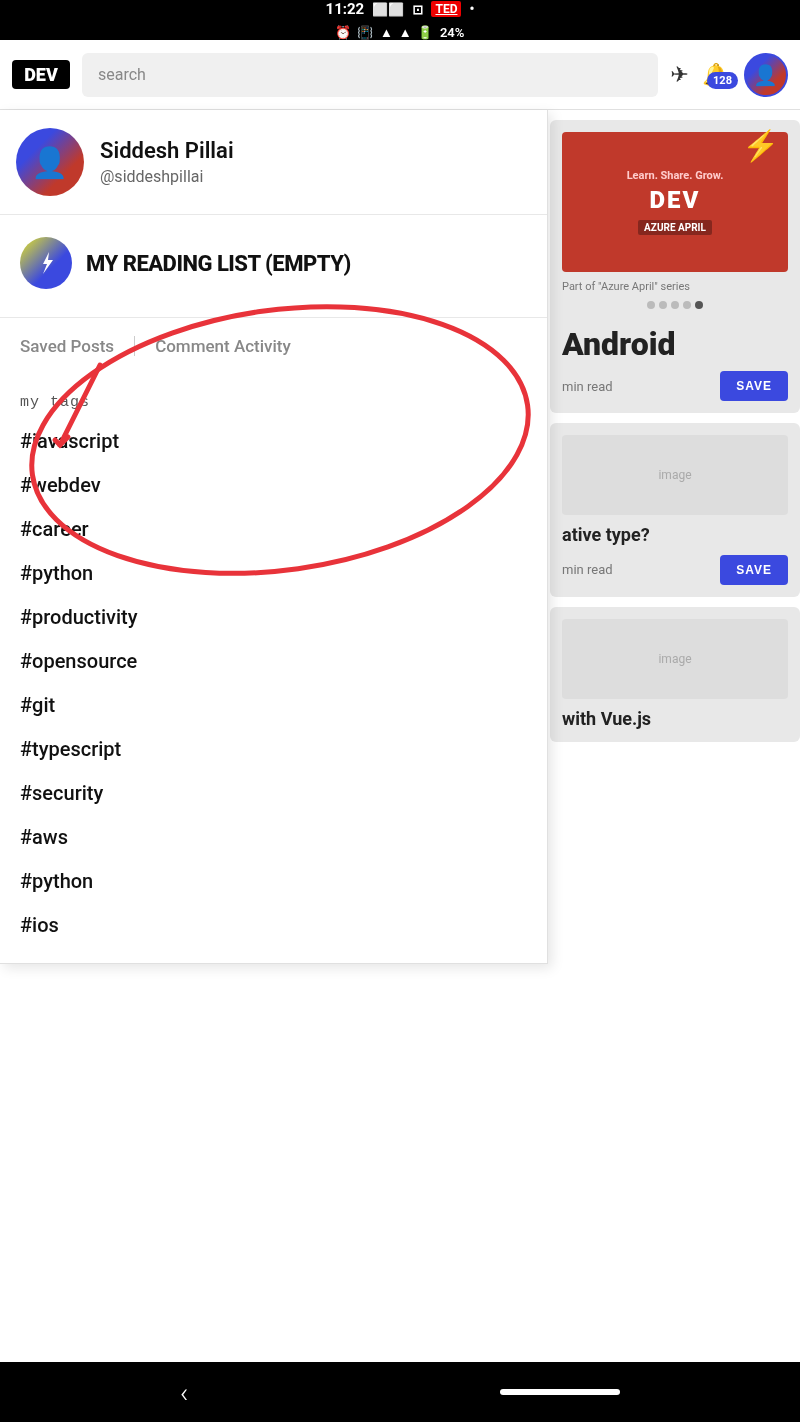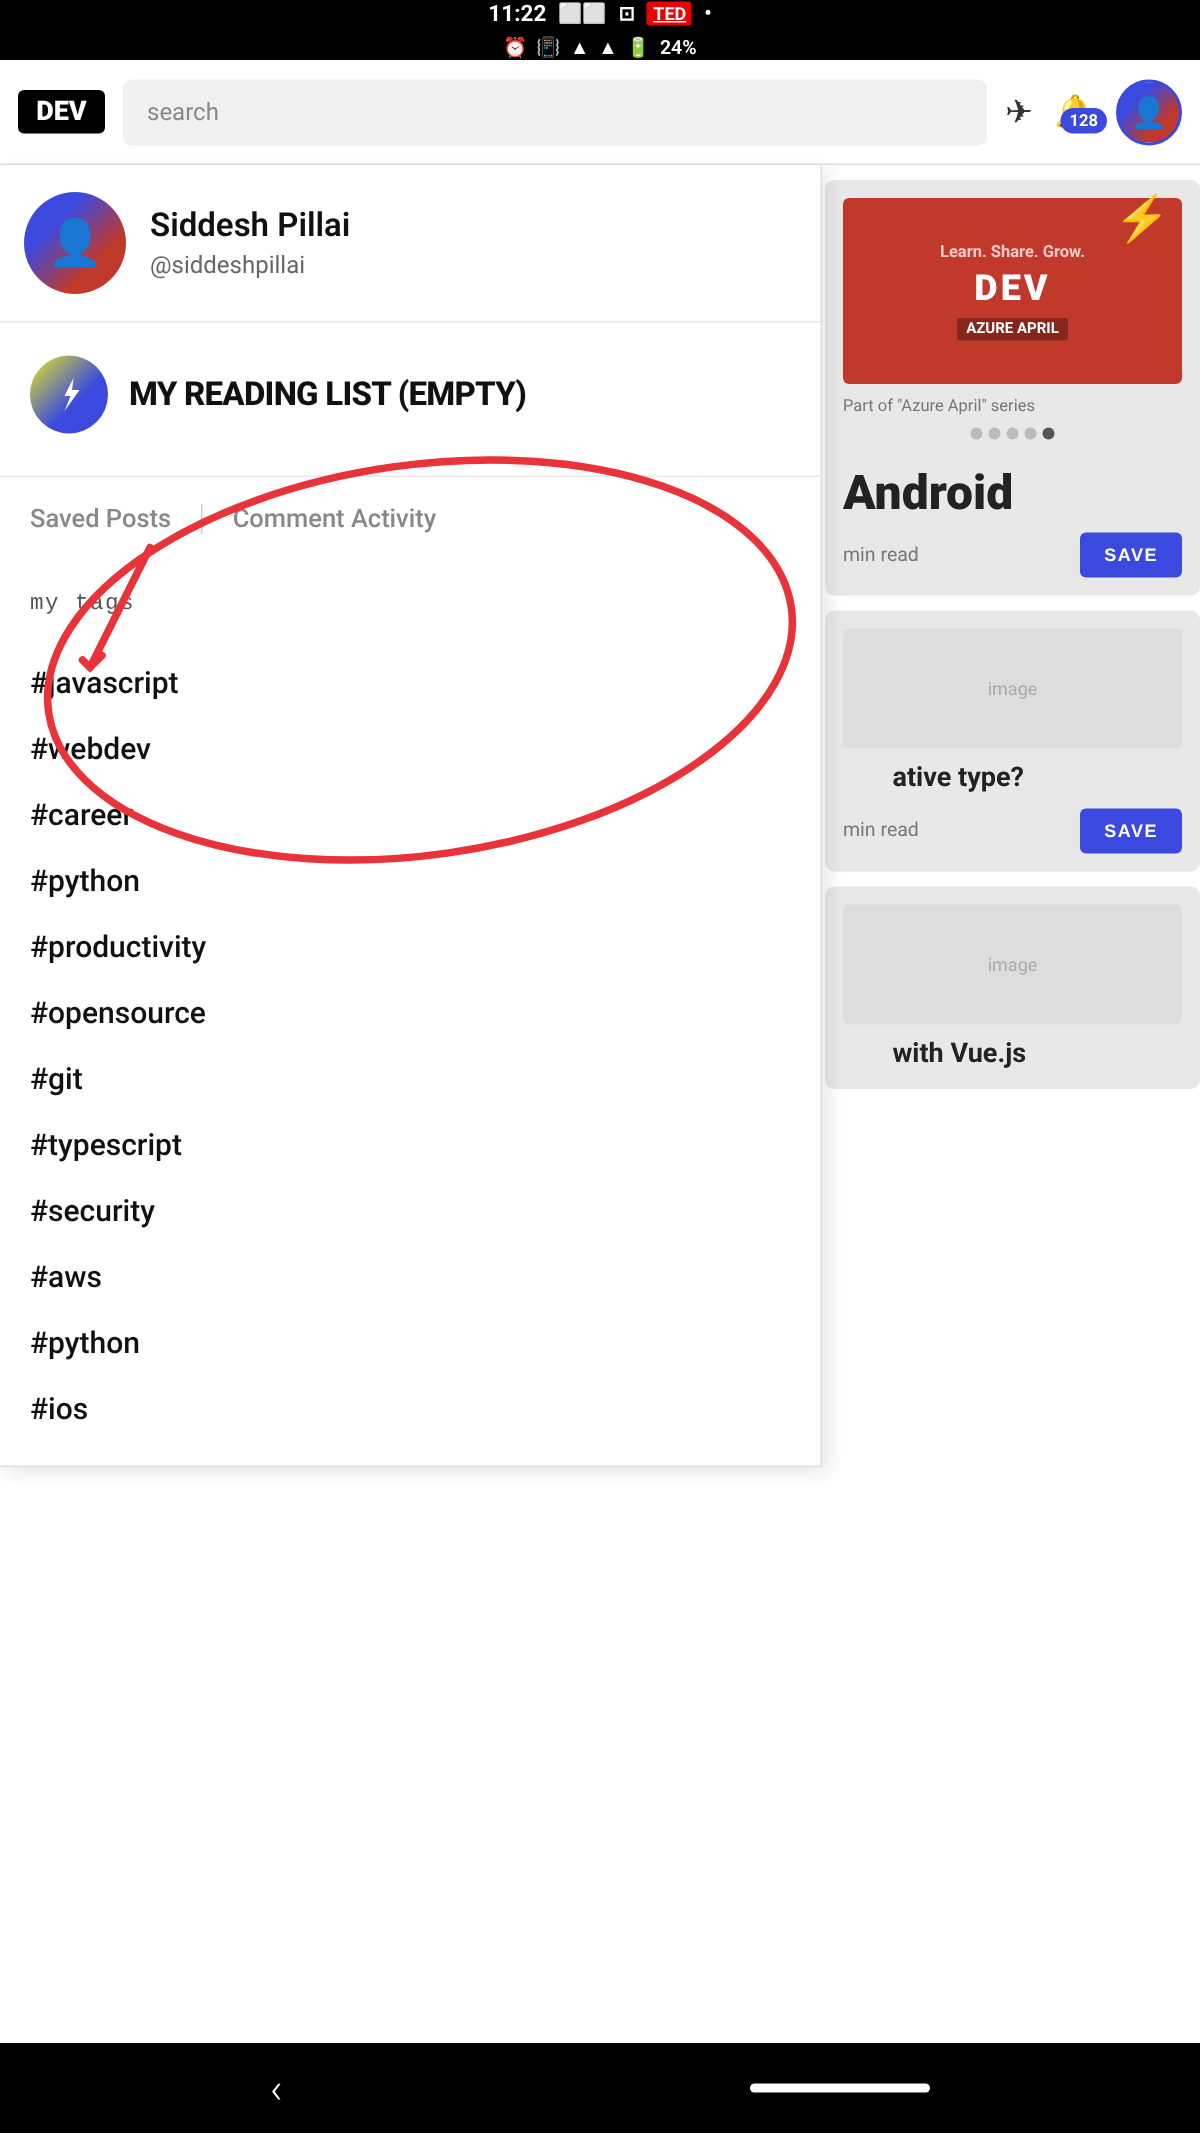--- a/index.html
+++ b/index.html
@@ -188,21 +188,21 @@
 
     
     .tags-section {
       padding: 20px 20px 16px 20px;
     }
     .my-tags-label {
       font-family: 'Courier New', monospace;
       font-size: 15px;
       color: #555;
       letter-spacing: 1px;
-      margin-bottom: 22px;
+      margin-bottom: 8px;
       text-transform: lowercase;
     }
     .tag-item {
       font-size: 20px;
       color: #111;
       padding: 10px 0;
       font-weight: 500;
     }
     .save-btn {
       background: #3b49df;
@@ -267,21 +267,21 @@
       right: 0;
       width: 250px;
     }
     .card-section {
       background: #f0f0f0;
       padding: 12px;
       margin-bottom: 8px;
     }
     .card-img-dev {
       background: #c0392b;
-      height: 124px;
+      height: 140px;
       display: flex; flex-direction: column; align-items: center; justify-content: center;
       color: #fff;
       font-weight: 700;
       font-size: 14px;
       border-radius: 4px;
       position: relative;
     }
     .card-img-dev .dev-watermark {
       font-size: 24px; font-weight: 900; letter-spacing: 2px;
     }
@@ -301,21 +301,20 @@
       color: #999;
       font-size: 14px;
       border-radius: 4px;
       margin-bottom: 8px;
     }
     .card2-title {
       font-size: 18px;
       font-weight: 700;
       color: #222;
       line-height: 1.3;
-      margin-left: 33px;
     }
   </style>
 </head>
 <body>
 
 <div class="status-bar">
   <div class="status-left">
     <span class="status-time">11:22</span>
 
     <span style="font-size:13px;">⬜⬜</span>

